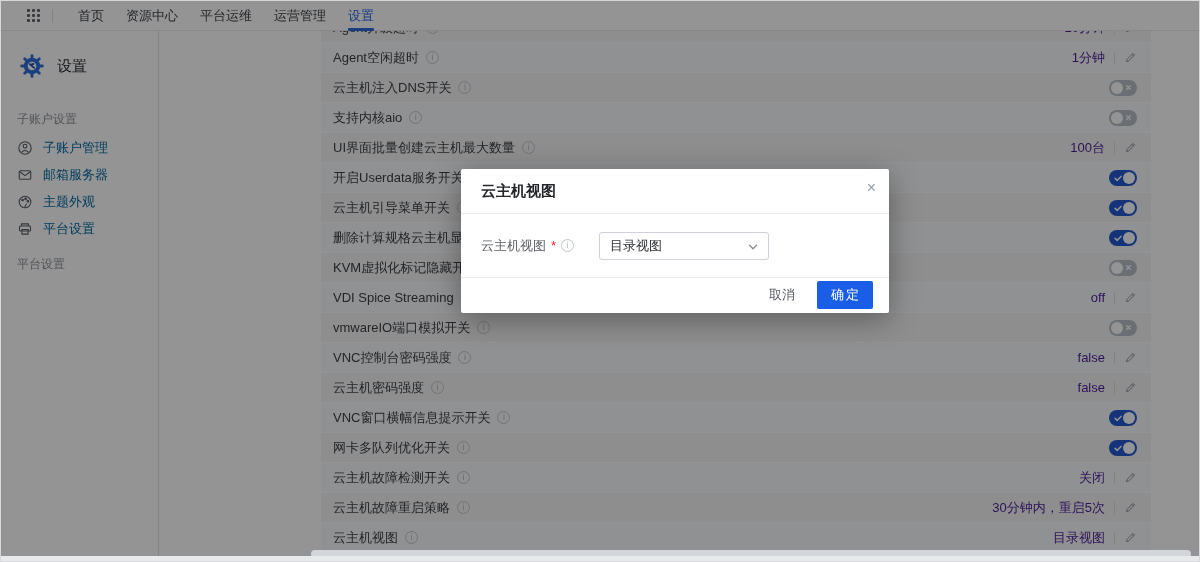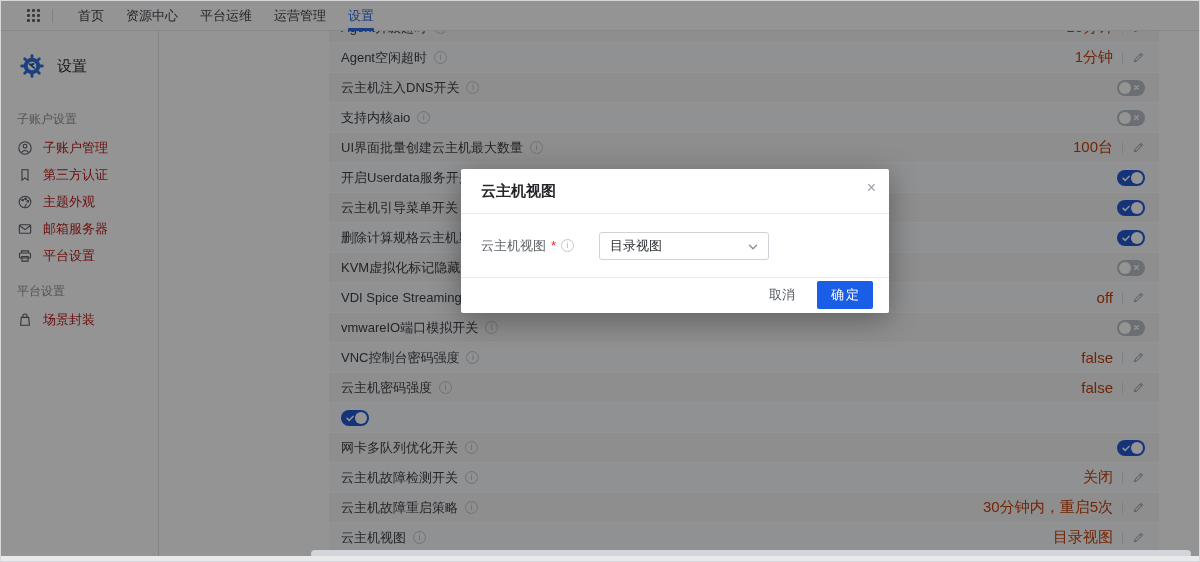--- a/index.html
+++ b/index.html
@@ -20,34 +20,34 @@
   .nav-item.active::after { content:""; position:absolute; left:11px; right:11px; bottom:0;
               height:3px; background:#2d68e1; border-radius:1px; }
 
   
   .sidebar { position:absolute; left:0; top:30px; bottom:0; width:158px; background:#fff;
              border-right:1px solid #e4e6e9; z-index:5; }
   .side-logo { display:flex; align-items:center; gap:12px; padding:22px 0 18px 18px; }
   .side-logo .logo-text { font-size:15px; color:#2b2e33; }
   .side-section-title { font-size:12px; color:#8c9097; padding:14px 0 6px 16px; }
   .side-item { display:flex; align-items:center; gap:10px; height:27px; padding-left:16px;
-               font-size:13px; color:#b91c1c; cursor:pointer; }
+               font-size:13px; color:#0369a1; cursor:pointer; }
   .side-item svg { flex:0 0 16px; color:#595e66; }
   .side-item.selected { background:#dce9fb; color:#2d68e1; }
   .side-item.selected svg { color:#2d68e1; }
 
   
-  .main-list { position:absolute; left:328px; top:12px; width:830px; z-index:1; }
+  .main-list { position:absolute; left:320px; top:12px; width:830px; z-index:1; }
   .row { height:30px; display:flex; align-items:center; justify-content:space-between;
          padding:0 14px 0 12px; border-bottom:1px solid #ffffff; }
   .row:nth-child(odd) { background:#f4f5f7; }
   .row:nth-child(even) { background:#f9fafc; }
   .row-label { display:flex; align-items:center; gap:7px; font-size:13px; color:#3d4045; }
   .row-right { display:flex; align-items:center; }
-  .row-value { font-size:15px; color:#c2410c; }
+  .row-value { font-size:13px; color:#4c1d95; }
   .val-sep { width:1px; height:12px; background:#d9dcdf; margin:0 9px; }
   .pencil { color:#8a8f99; display:inline-flex; cursor:pointer; }
   .info-i { width:13px; height:13px; border:1px solid #c2c6cc; border-radius:50%;
             color:#b6bac1; font-size:9px; line-height:11px; text-align:center;
             display:inline-block; flex:0 0 13px; }
 
   
   .toggle { position:relative; width:28px; height:16px; border-radius:8px; cursor:pointer; }
   .toggle.on  { background:#2458d0; }
   .toggle.off { background:#b9bec7; }
@@ -293,20 +293,24 @@
           <span class="val-sep"></span>
           <span class="pencil">
             <svg width="13" height="13" viewBox="0 0 16 16" fill="none" stroke="currentColor" stroke-width="1.2">
               <path d="M3 13l.8-2.8 7.2-7.2 2 2-7.2 7.2z"></path>
               <path d="M9.8 4.2l2 2"></path>
             </svg>
           </span>
         </span>
       </div>
       <div class="row">
+        <span class="row-label">
+          <span>VNC窗口横幅信息提示开关</span>
+          <span class="info-i">i</span>
+        </span>
         <span class="row-right">
           <span class="toggle on">
             <span class="mark">
               <svg width="10" height="10" viewBox="0 0 10 10">
                 <path d="M2 5.3 4.1 7.4 8 3.4" stroke="#fff" fill="none" stroke-width="1.5" stroke-linecap="round"></path>
               </svg>
             </span>
             <span class="knob"></span>
           </span>
         </span>
@@ -426,66 +430,49 @@
               <circle cx="8" cy="8" r="6.2"></circle>
               <circle cx="8" cy="6.2" r="1.9"></circle>
               <path d="M4.7 12.3a4 4 0 0 1 6.6 0"></path>
             </svg>
           </span>
           <span>子账户管理</span>
         </div>
         <div class="side-item">
           <span style="display: inline-flex;">
             <svg width="16" height="16" viewBox="0 0 16 16" fill="none" stroke="currentColor" stroke-width="1.1">
-              <path d="M5 2.8h6v10.4l-3-2.3-3 2.3z"></path>
-            </svg>
-          </span>
-          <span>第三方认证</span>
+              <rect x="2.3" y="3.8" width="11.4" height="8.4" rx="1"></rect>
+              <path d="M2.8 4.7 8 8.6l5.2-3.9"></path>
+            </svg>
+          </span>
+          <span>邮箱服务器</span>
         </div>
         <div class="side-item">
           <span style="display: inline-flex;">
             <svg width="16" height="16" viewBox="0 0 16 16" fill="none" stroke="currentColor" stroke-width="1.1">
               <circle cx="8" cy="8" r="5.8"></circle>
               <circle cx="5.6" cy="6" r=".8" fill="currentColor"></circle>
               <circle cx="8.6" cy="4.9" r=".8" fill="currentColor"></circle>
               <circle cx="10.9" cy="7.3" r=".8" fill="currentColor"></circle>
               <path d="M8.2 13.6c-1.2-1.8 1.8-2.4.8-4"></path>
             </svg>
           </span>
           <span>主题外观</span>
         </div>
         <div class="side-item">
           <span style="display: inline-flex;">
             <svg width="16" height="16" viewBox="0 0 16 16" fill="none" stroke="currentColor" stroke-width="1.1">
-              <rect x="2.3" y="3.8" width="11.4" height="8.4" rx="1"></rect>
-              <path d="M2.8 4.7 8 8.6l5.2-3.9"></path>
-            </svg>
-          </span>
-          <span>邮箱服务器</span>
-        </div>
-        <div class="side-item">
-          <span style="display: inline-flex;">
-            <svg width="16" height="16" viewBox="0 0 16 16" fill="none" stroke="currentColor" stroke-width="1.1">
               <path d="M4.6 5V2.9h6.8V5"></path>
               <rect x="2.5" y="5" width="11" height="5" rx="1"></rect>
               <path d="M4.9 8.5h6.2v4.6H4.9z"></path>
             </svg>
           </span>
           <span>平台设置</span>
         </div>
         <div class="side-section-title">平台设置</div>
-        <div class="side-item">
-          <span style="display: inline-flex;">
-            <svg width="16" height="16" viewBox="0 0 16 16" fill="none" stroke="currentColor" stroke-width="1.1">
-              <path d="M4.3 5.4h7.4l.7 7.9H3.6z"></path>
-              <path d="M5.9 5.4V4.1a2.1 2.1 0 0 1 4.2 0v1.3"></path>
-            </svg>
-          </span>
-          <span>场景封装</span>
-        </div>
       </div>
   </div>
 
   <div class="overlay"></div>
 
   <div class="hscroll-thumb"></div>
   <div class="hscroll-strip"></div>
 
   <div class="modal">
     <div class="modal-header">

